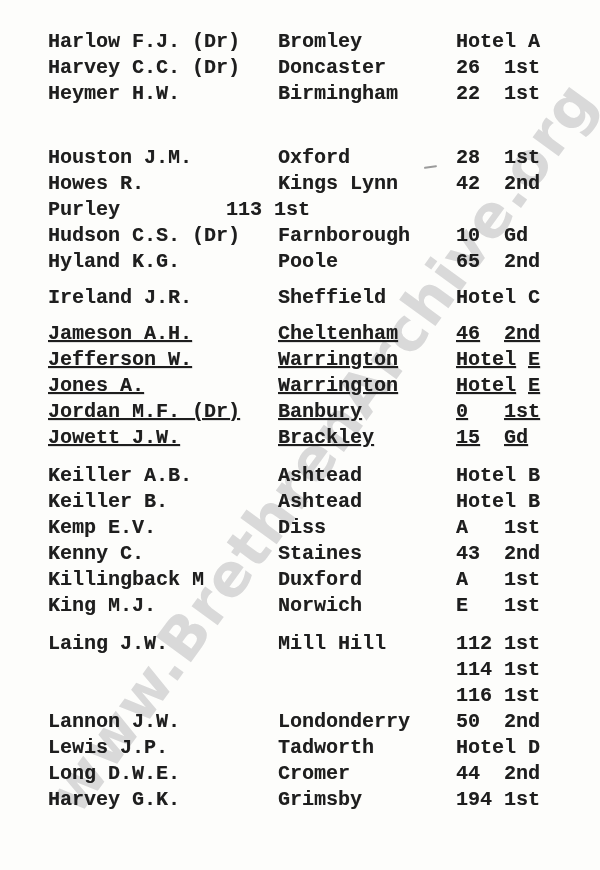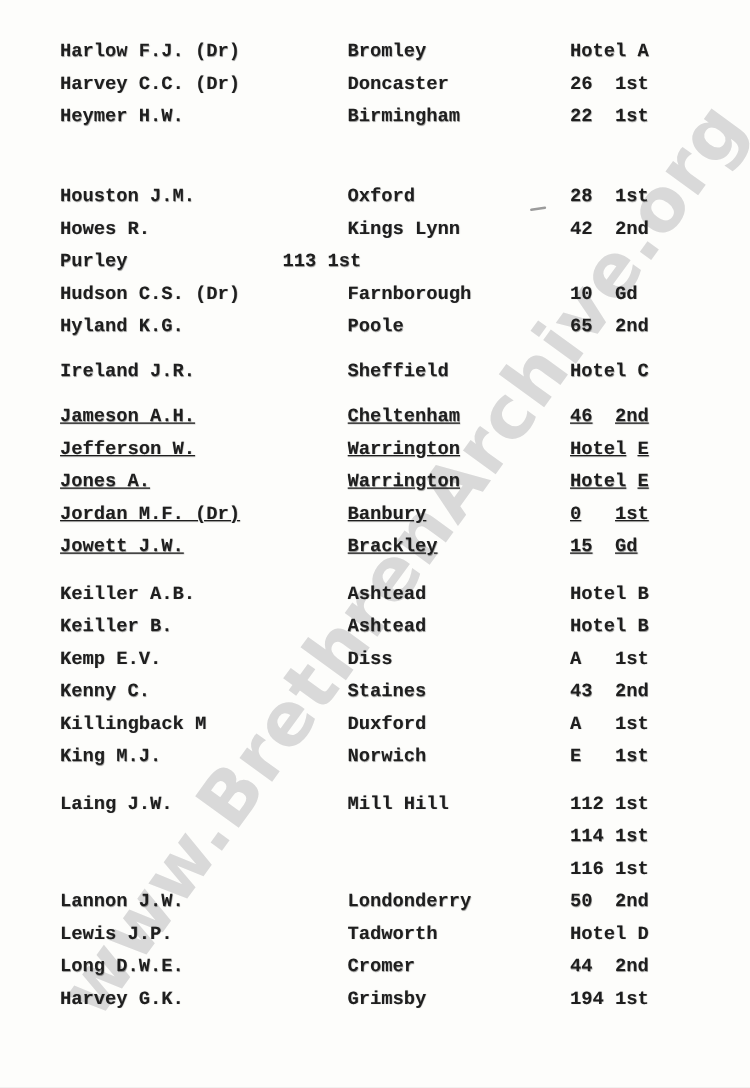--- a/index.html
+++ b/index.html
@@ -25,21 +25,21 @@
     white-space: nowrap;
     user-select: none;
     z-index: 1;
   }
   .list {
     position: absolute;
     left: 48px;
     top: 29px;
     right: 8px;
     z-index: 2;
-    font-size: 15px;
+    font-size: 20px;
     line-height: 26px;
     font-weight: 700;
     text-shadow: 0.3px 0.3px 0.6px rgba(25,25,25,0.45);
   }
   .block { margin-top: 0; }
   .block:nth-child(2) { margin-top: 38px; }
   .block:nth-child(3) { margin-top: 10px; }
   .block:nth-child(4) { margin-top: 10px; text-decoration: underline; }
   .block:nth-child(5) { margin-top: 12px; }
   .block:nth-child(6) { margin-top: 12px; }

